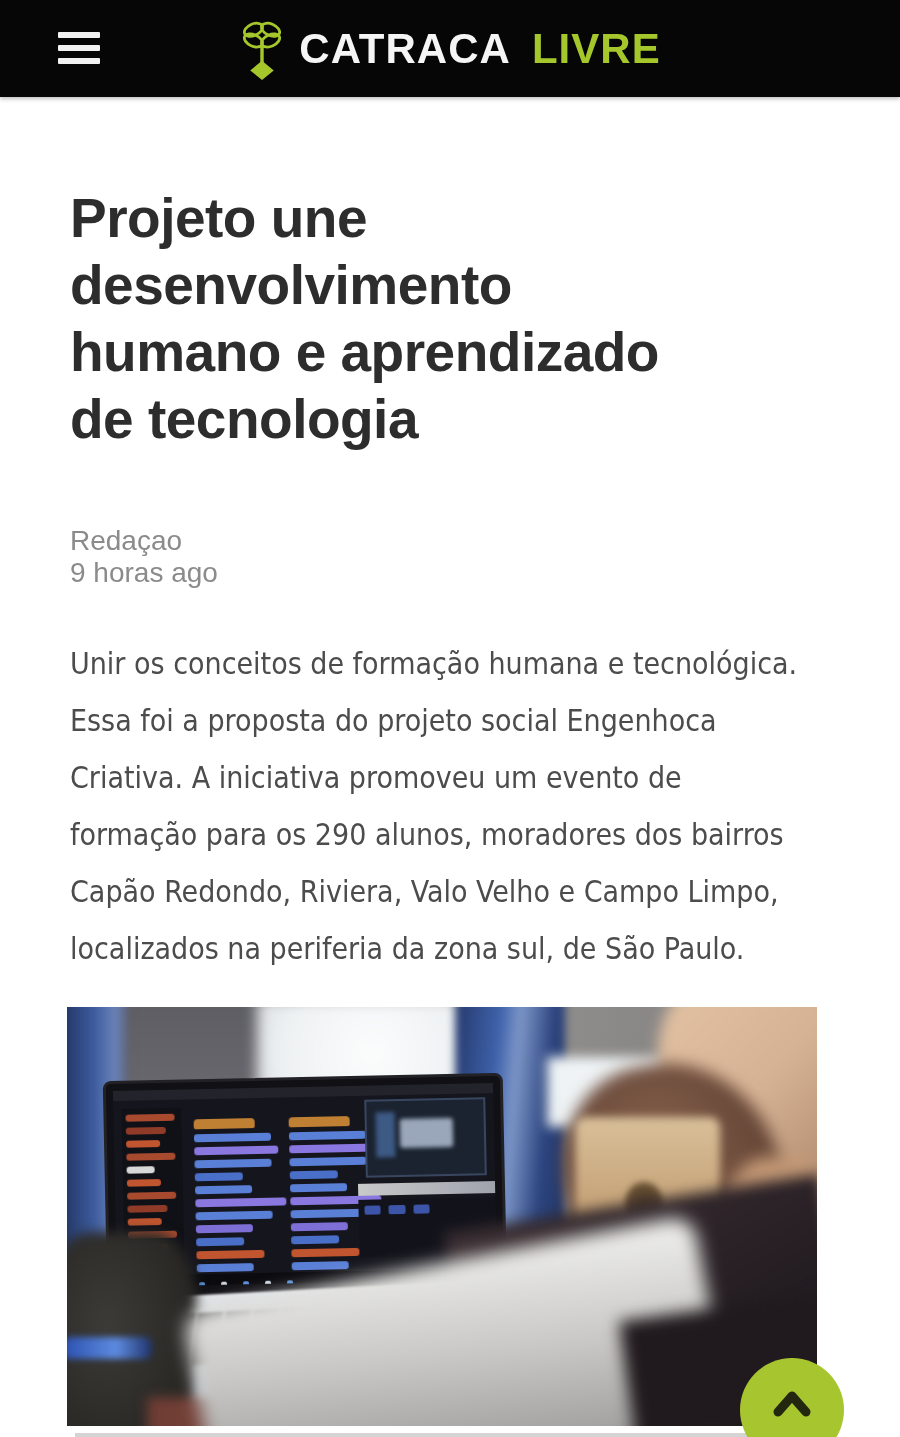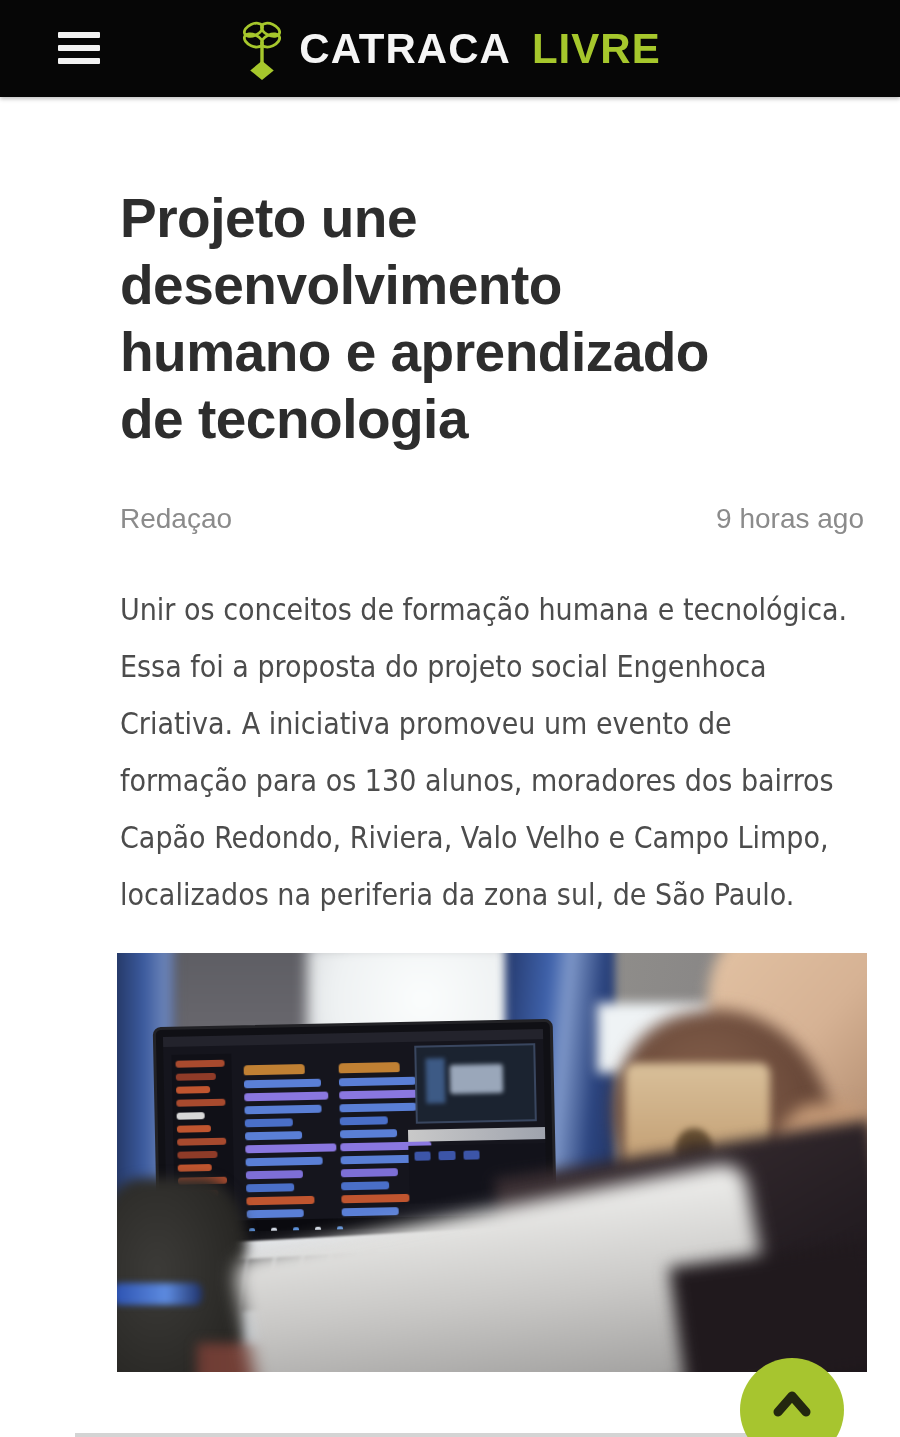--- a/index.html
+++ b/index.html
@@ -16,25 +16,25 @@
     background:none; border:none; }
   .hamburger span { display:block; width:42px; height:6px; background:#f2f2f2; border-radius:1px; }
   .brand { margin:0 auto; display:flex; align-items:center; gap:14px; }
   .brand svg { display:block; }
   .brand-text { font-weight:bold; font-size:42px; letter-spacing:1px;
     font-family:"Liberation Sans", sans-serif; }
   .brand-primary { color:#f5f5f5; }
   .brand-accent  { color:#a6c72c; margin-left:10px; }
 
   
-  .content { position:absolute; top:97px; left:0; width:900px; padding:0 120px; }
+  .content { position:absolute; top:97px; left:0; width:900px; padding:0 70px; }
   h1.title { margin-top:88px; width:660px; font-size:55px; line-height:67px;
     font-weight:bold; color:#2d2d2d; white-space:pre-line; letter-spacing:-0.5px; }
-  .byline { margin-top:50px; width:744px; display:flex; justify-content:space-between;
-    font-size:28px; color:#8b8b8b; }
+  .byline { margin-top:72px; width:744px; display:flex; justify-content:space-between;
+    font-size:28px; color:#8b8b8b;flex-direction:column; }
   p.body-text { margin-top:46px; width:746px; font-size:30px; line-height:57px;
     color:#4c4c4c; font-family:"DejaVu Sans","Liberation Sans",sans-serif;
     font-stretch:condensed; }
 
   
   figure.photo { position:relative; margin-top:30px; margin-left:-3px;
     width:750px; height:419px; overflow:hidden; background:#76767a; }
   .ph { position:absolute; }
 
   .ph-backdrop { inset:0; background:linear-gradient(100deg,#6e6e72 0%,#87858a 40%,#8f8d8a 60%,#7c7a7e 100%); }
@@ -181,21 +181,21 @@
     <h1 class="title">Projeto une
 desenvolvimento
 humano e aprendizado
 de tecnologia</h1>
 
     <div class="byline">
       <span>Redaçao</span>
       <span>9 horas ago</span>
     </div>
 
-    <p class="body-text">Unir os conceitos de formação humana e tecnológica. Essa foi a proposta do projeto social Engenhoca Criativa. A iniciativa promoveu um evento de formação para os 130 alunos, moradores dos bairros Capão Redondo, Riviera, Valo Velho e Campo Limpo, localizados na periferia da zona sul, de São Paulo.</p>
+    <p class="body-text">Unir os conceitos de formação humana e tecnológica. Essa foi a proposta do projeto social Engenhoca Criativa. A iniciativa promoveu um evento de formação para os 290 alunos, moradores dos bairros Capão Redondo, Riviera, Valo Velho e Campo Limpo, localizados na periferia da zona sul, de São Paulo.</p>
 
     <figure class="photo">
       <div class="ph ph-backdrop"></div>
       <div class="ph ph-curtain-left"></div>
       <div class="ph ph-curtain-top"></div>
       <div class="ph ph-window-mid"></div>
       <div class="ph ph-curtain-mid"></div>
       <div class="ph ph-window-right"></div>
       <div class="ph ph-arm"></div>
       <div class="ph ph-hand"></div>

